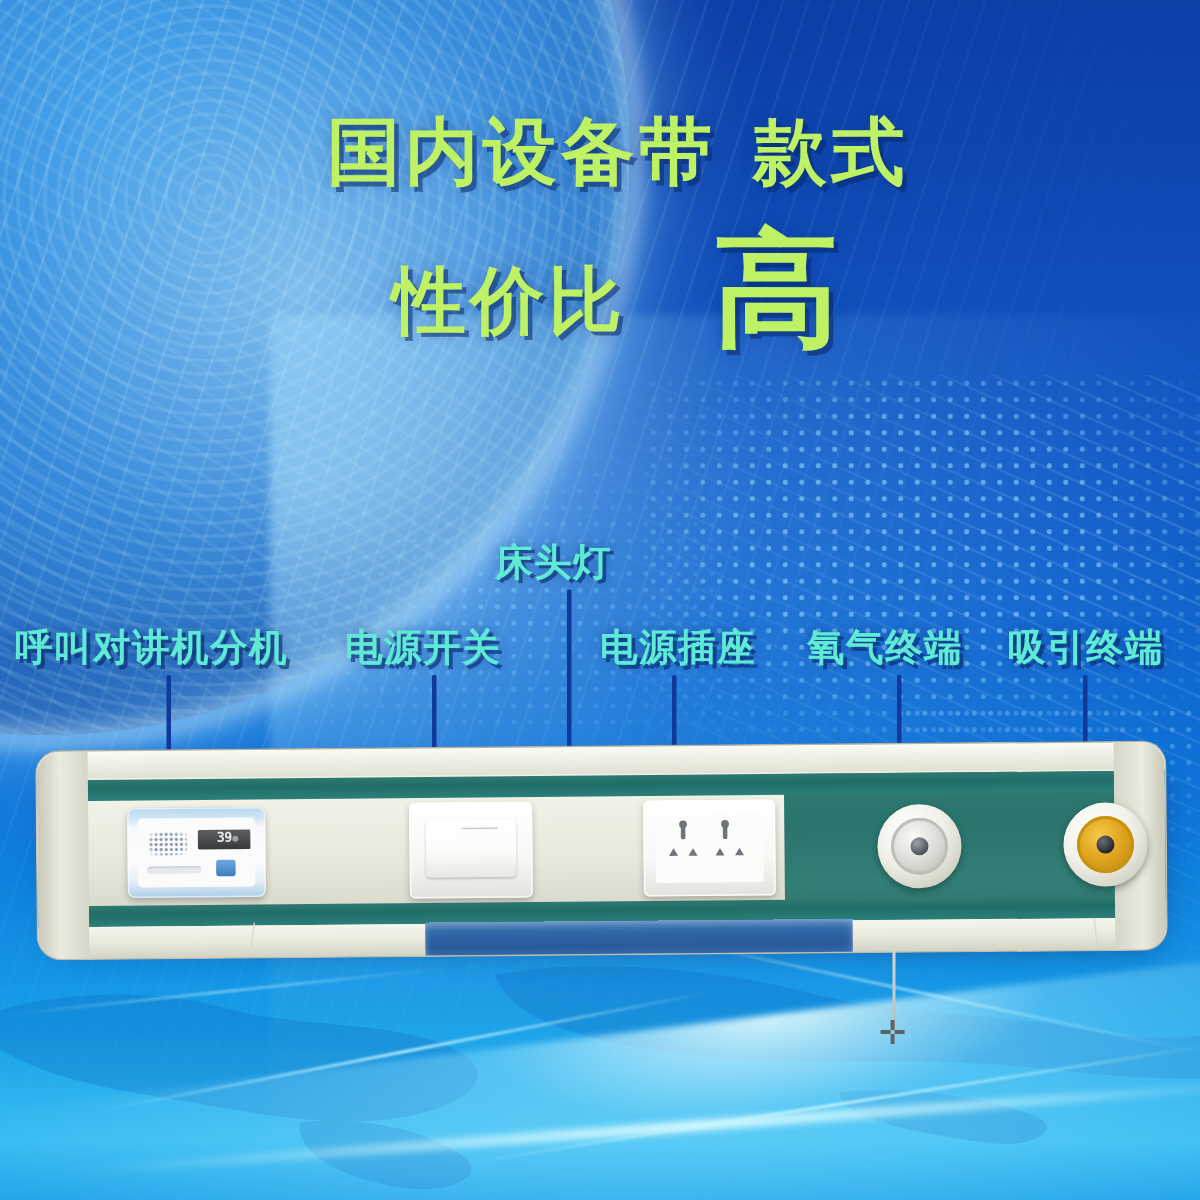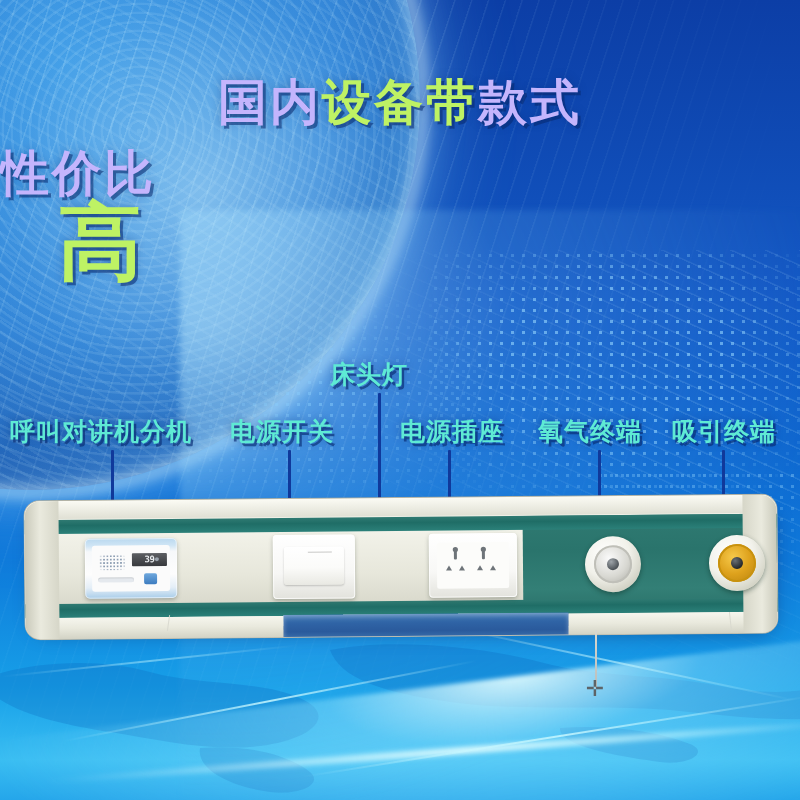--- a/index.html
+++ b/index.html
@@ -107,23 +107,23 @@
   }
 
   
   .headline{position:absolute;left:0;top:78px;width:800px;text-align:center;pointer-events:none;}
   .hl-line1{
     font-size:49px;font-weight:bold;letter-spacing:3px;line-height:1;
     white-space:nowrap;
   }
   .hl-line2{
     margin-top:22px;font-size:49px;font-weight:bold;letter-spacing:3px;line-height:1;
-    white-space:nowrap;display:flex;align-items:flex-start;justify-content:center;flex-direction:column;
-  }
-  .w{color:#c4b5fd;text-shadow:3px 3px 0 rgba(8,40,110,.55), 0 0 10px rgba(8,40,110,.35);}
+    white-space:nowrap;display:flex;align-items:flex-end;justify-content:center;
+  }
+  .w{color:#bef264;text-shadow:3px 3px 0 rgba(8,40,110,.55), 0 0 10px rgba(8,40,110,.35);margin-left:24px;}
   .y{color:#bef264;text-shadow:3px 3px 0 rgba(8,40,110,.55), 0 0 10px rgba(8,40,110,.35);}
   .big{font-size:84px;margin-left:58px;line-height:.92;position:relative;top:6px;}
 
   
   .callout{
     position:absolute;font-weight:bold;font-size:25px;color:#5eead4;white-space:nowrap;
     letter-spacing:1px;
     text-shadow:2.5px 2.5px 0 rgba(7,40,110,.62), 0 0 8px rgba(7,40,110,.45);
   }
   .lead{position:absolute;width:3px;background:#10399b;border-radius:1px;}

